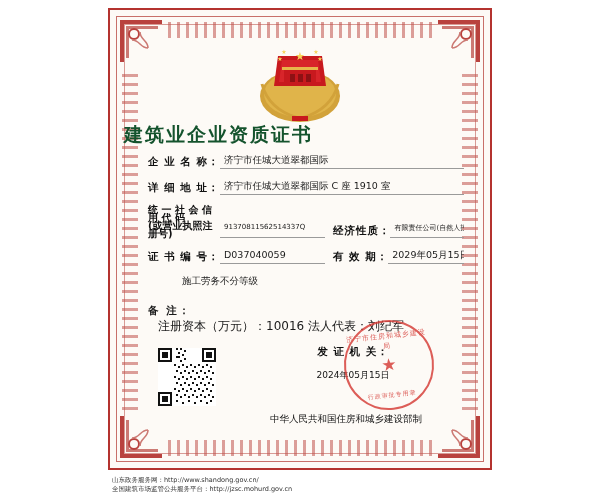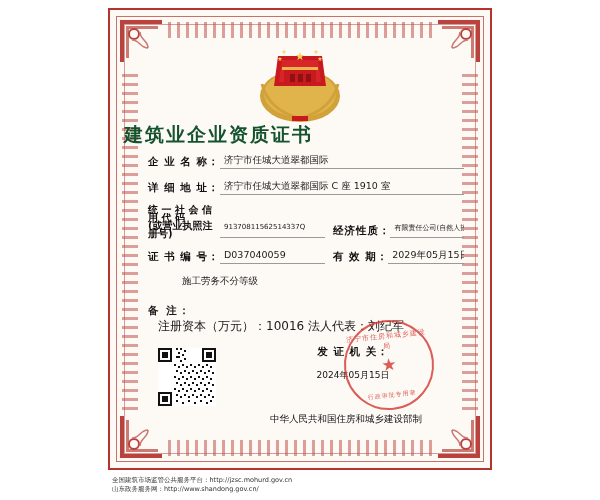--- a/index.html
+++ b/index.html
@@ -514,17 +514,17 @@
       <div class="seal-text-top">济宁市住房和城乡建设局</div>
       <div class="seal-star">★</div>
       <div class="seal-text-bottom">行政审批专用章</div>
     </div>
 
     <div class="issuer-org">中华人民共和国住房和城乡建设部制</div>
 
   </div>
 
   <div class="footer">
+    <div>山东政务服务网：http://www.shandong.gov.cn/</div>
     <div>全国建筑市场监管公共服务平台：http://jzsc.mohurd.gov.cn</div>
-    <div>山东政务服务网：http://www.shandong.gov.cn/</div>
   </div>
 
 </div>
 
 </body></html>

